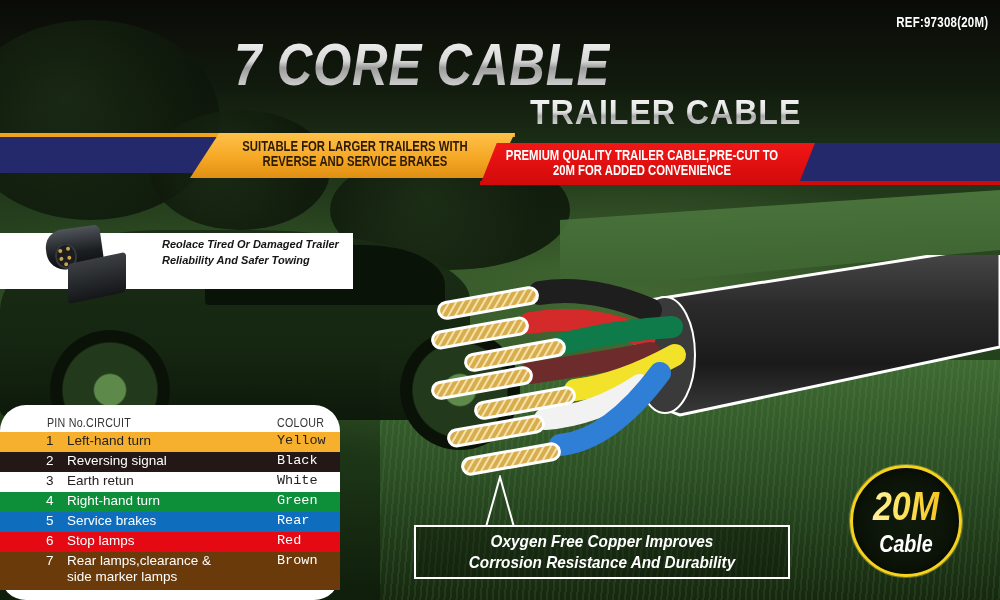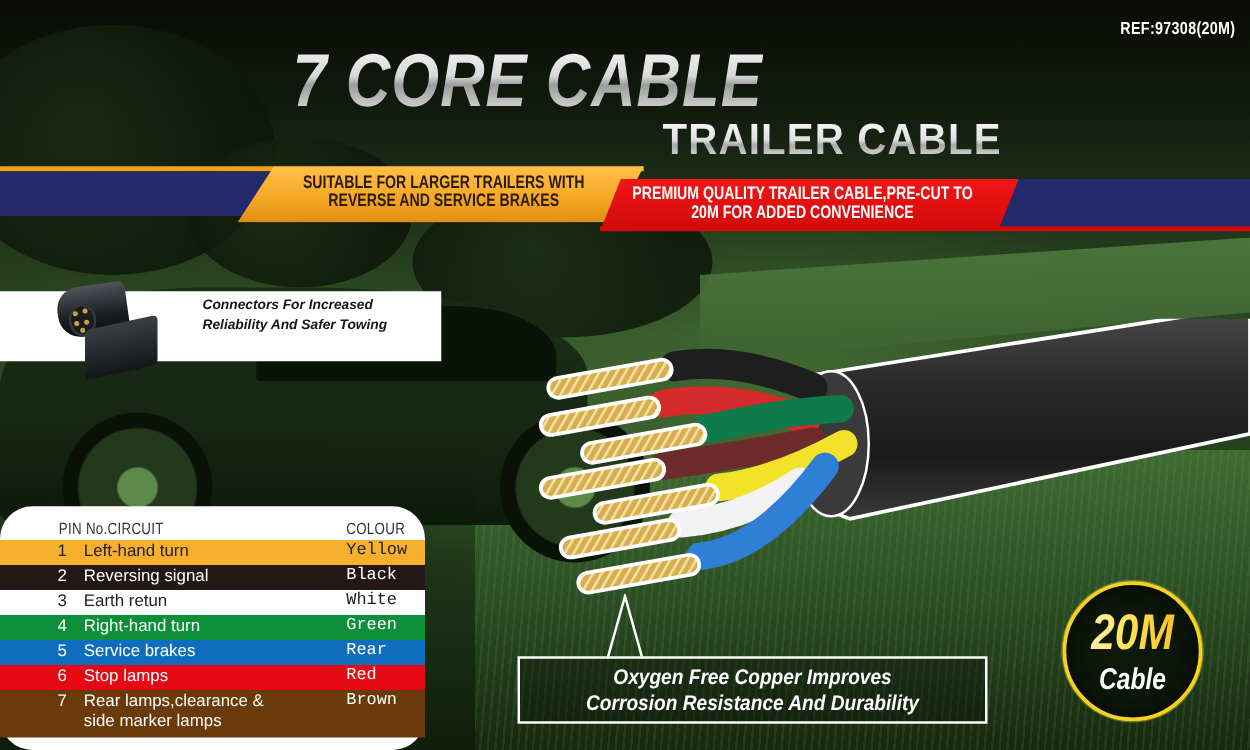--- a/index.html
+++ b/index.html
@@ -143,21 +143,21 @@
         <div class="pin" style="left:4px;top:5px;"></div>
         <div class="pin" style="left:12px;top:4px;"></div>
         <div class="pin" style="left:4px;top:13px;"></div>
         <div class="pin" style="left:12px;top:13px;"></div>
         <div class="pin" style="left:8px;top:19px;"></div>
       </div>
     </div>
     <div class="socket"></div>
   </div>
   <div class="connector-text">
-    <div>Connectors For Increased</div>
+    <div>Reolace Tired Or Damaged Trailer</div>
     <div>Reliability And Safer Towing</div>
   </div>
 
   <div class="pin-table">
     <div class="pin-header ph-left">PIN No.CIRCUIT</div>
     <div class="pin-header ph-right">COLOUR</div>
 
     <div class="pin-row" style="top:27px;height:20px;background:#f7b02d;color:#222;">
       <span class="pr-num">1</span>
       <span class="pr-circuit">Left-hand turn</span>

